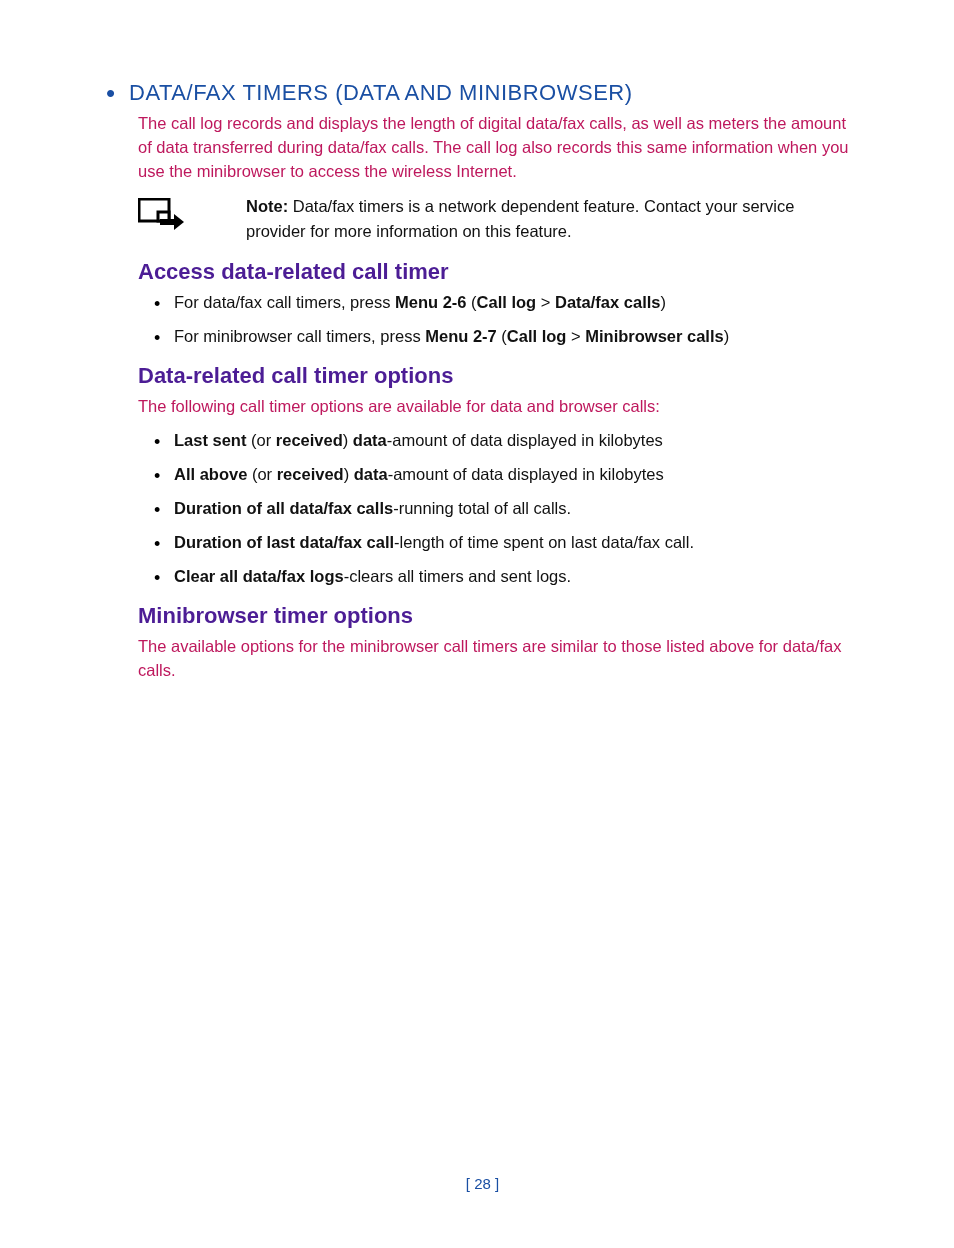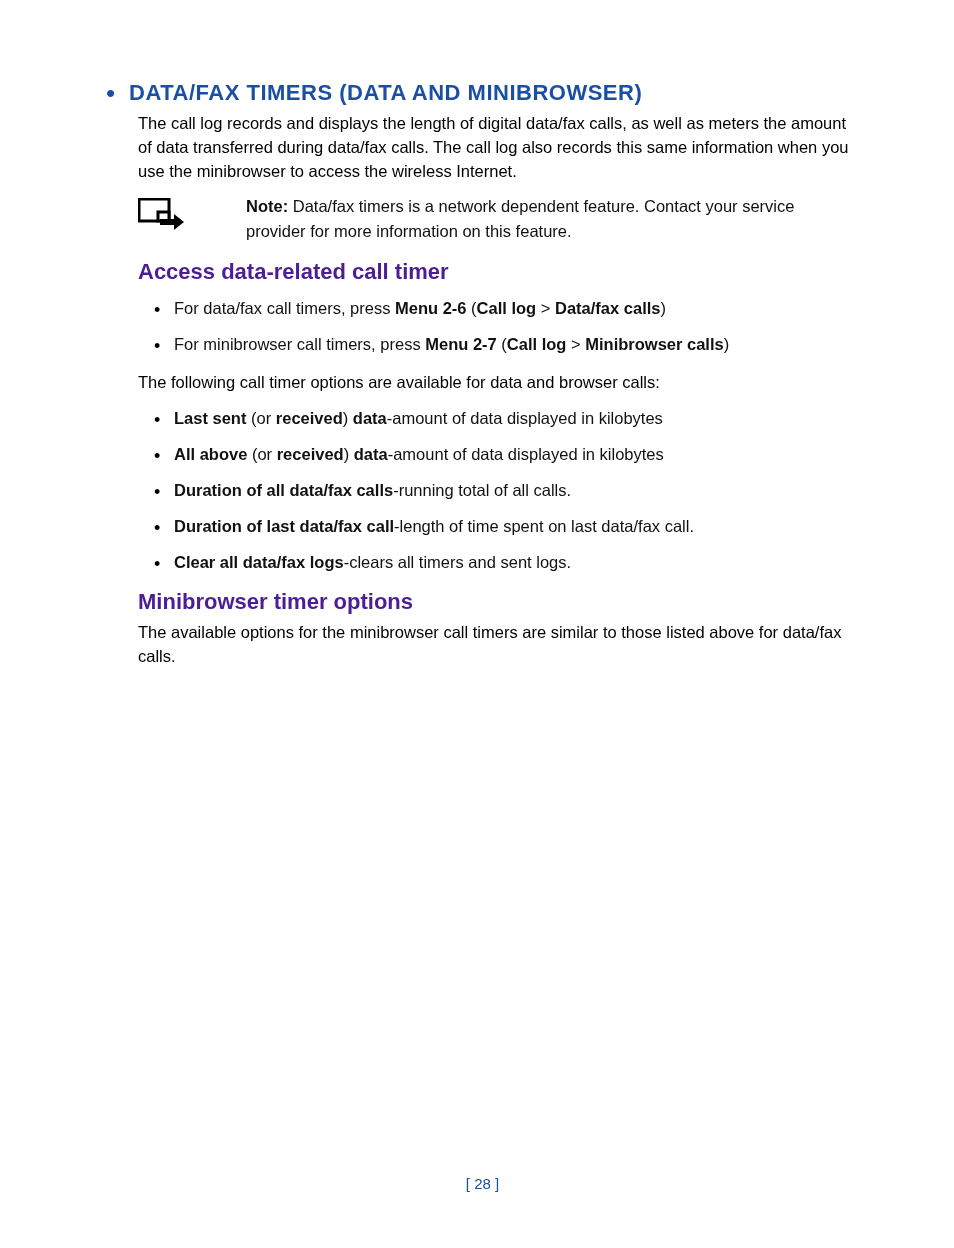--- a/index.html
+++ b/index.html
@@ -24,29 +24,29 @@
     margin-left: -4px;
   }
   .h1-bullet {
     font-size: 26px;
     color: #1a4fa3;
     line-height: 1;
   }
   .h1 {
     font-family: "URW DIN", "DIN Next", "Segoe UI Semibold", Arial, sans-serif;
     font-size: 22px;
-    font-weight: 700;
+    font-weight: 400;
     letter-spacing: 0.5px;
     color: #1a4fa3;
     text-transform: uppercase;
   }
   .para {
     font-size: 16.5px;
     line-height: 1.45;
-    color: #000000;
+    color: #be185d;
     margin: 0 0 10px 28px;
   }
   .note-row {
     display: flex;
     gap: 18px;
     margin: 8px 0 16px 28px;
     align-items: flex-start;
   }
   .note-icon {
     flex: 0 0 46px;
@@ -71,21 +71,20 @@
     padding: 0;
     margin: 4px 0 14px 44px;
   }
   ul.bullets li {
     position: relative;
     padding-left: 20px;
     font-size: 16.5px;
     line-height: 1.45;
     margin-bottom: 10px;
     color: #111;
-    margin-top: 12px;
   }
   ul.bullets li::before {
     content: "•";
     position: absolute;
     left: 0;
     top: 0;
     font-size: 18px;
     color: #000;
   }
   .b { font-weight: 700; }
@@ -128,20 +127,21 @@
   <div class="h2">Access data-related call timer</div>
   <ul class="bullets">
     <li>
       <span>For data/fax call timers, press </span><span class="b">Menu 2-6</span><span> (</span><span class="b">Call log</span><span> &gt; </span><span class="b">Data/fax calls</span><span>)</span>
     </li>
     <li>
       <span>For minibrowser call timers, press </span><span class="b">Menu 2-7</span><span> (</span><span class="b">Call log</span><span> &gt; </span><span class="b">Minibrowser calls</span><span>)</span>
     </li>
   </ul>
 
+  <div class="h2">Data-related call timer options</div>
   <p class="para">The following call timer options are available for data and browser calls:</p>
   <ul class="bullets">
     <li>
       <span class="b">Last sent</span><span> (or </span><span class="b">received</span><span>) </span><span class="b">data</span><span>-amount of data displayed in kilobytes</span>
     </li>
     <li>
       <span class="b">All above</span><span> (or </span><span class="b">received</span><span>) </span><span class="b">data</span><span>-amount of data displayed in kilobytes</span>
     </li>
     <li>
       <span class="b">Duration of all data/fax calls</span><span>-running total of all calls.</span>

